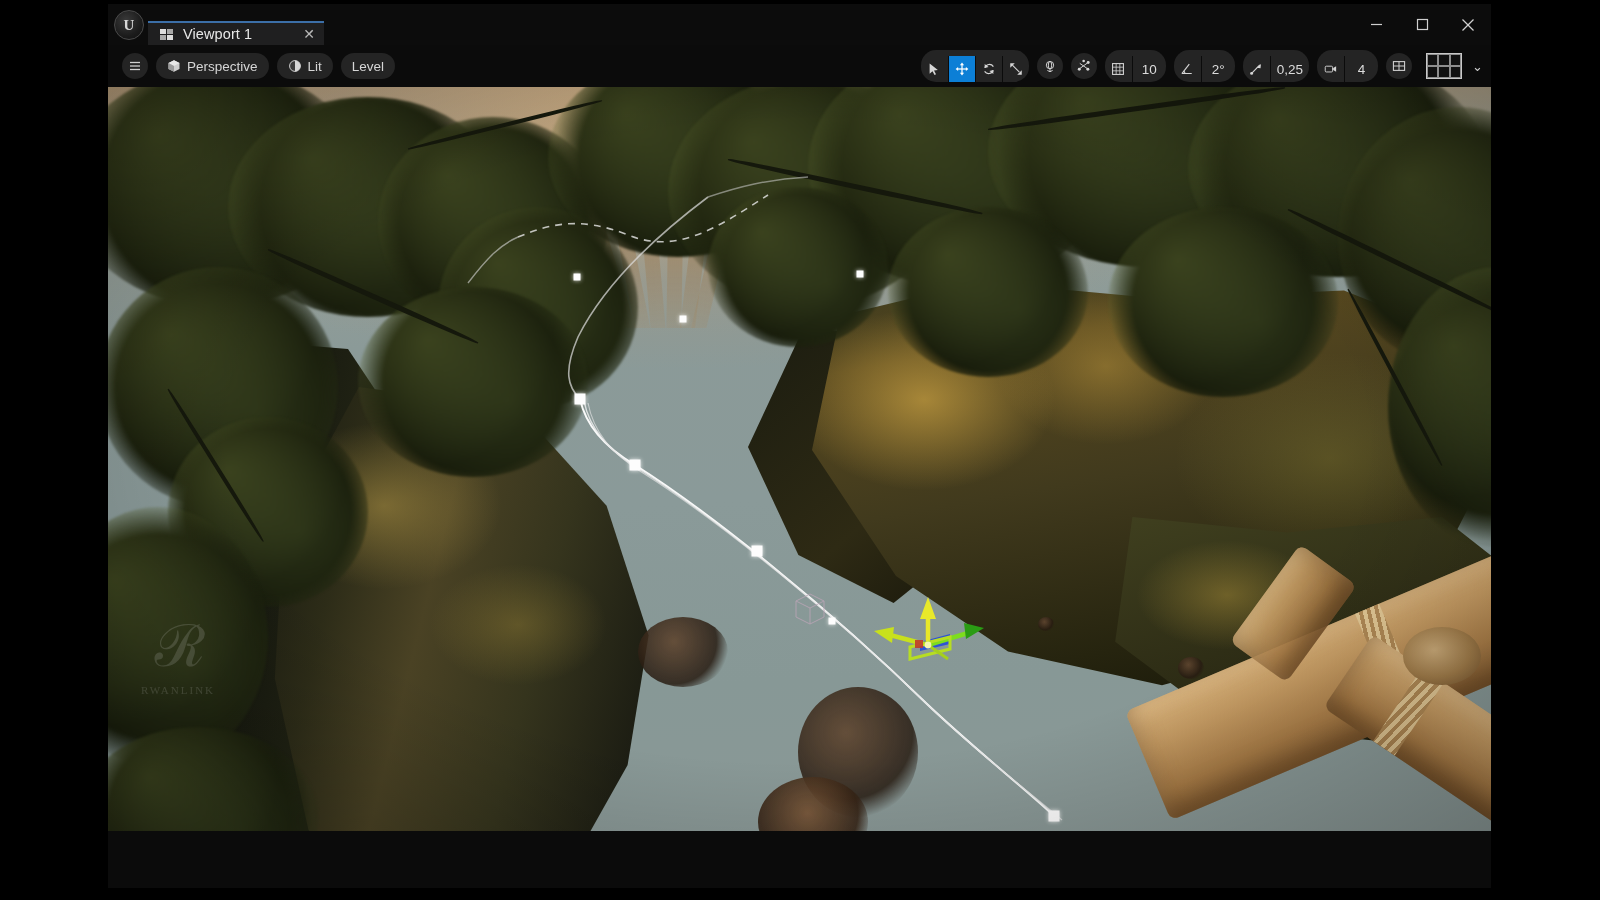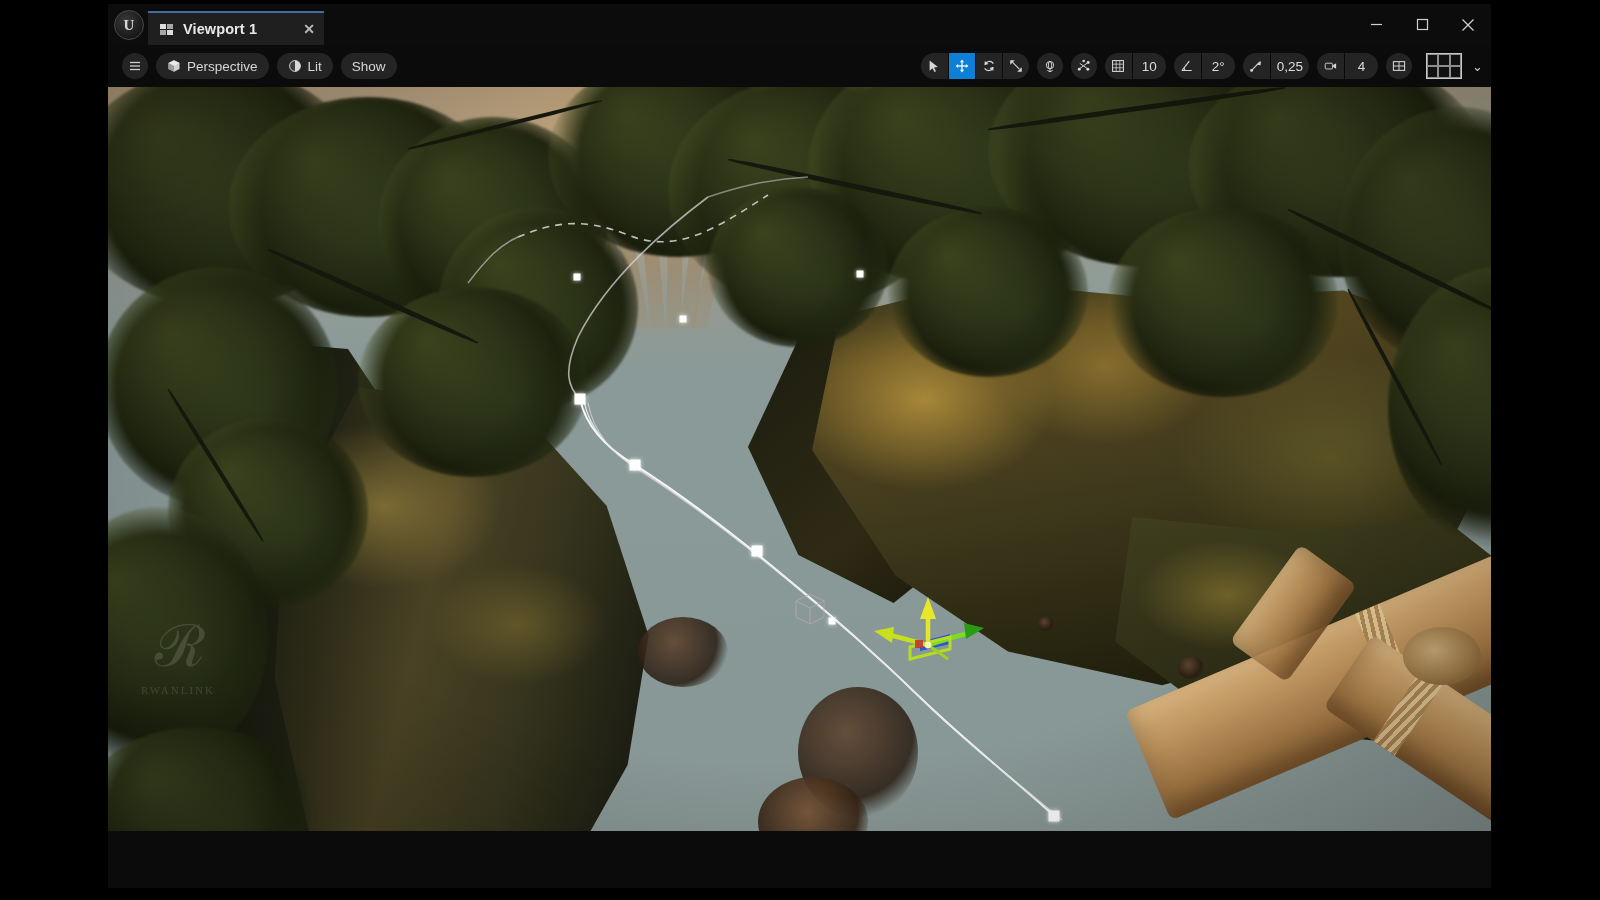--- a/index.html
+++ b/index.html
@@ -33,28 +33,27 @@
     margin: 0 4px 5px 6px;
     border-radius: 50%;
     background: radial-gradient(circle at 40% 35%, #3a3a3a 0%, #1c1c1c 60%, #0f0f0f 100%);
     border: 1.6px solid #4a4a4a;
     display: flex; align-items: center; justify-content: center;
     color: #d8d8d8; font-size: 15px; font-weight: bold;
     font-family: "Liberation Serif", serif;
     flex: none;
   }
   .tab {
-    height: 34px;
+    height: 24px;
     background: #1f1f20;
     border-top: 2px solid #3c6fa8;
     display: flex; align-items: center;
     padding: 0 4px 0 12px;
     gap: 9px;
     min-width: 176px;
-    font-weight: bold;
   }
   .tab-icon {
     width: 14px; height: 11px;
     display: grid;
     grid-template-columns: 6px 6px;
     grid-template-rows: 5px 5px;
     gap: 1px;
   }
   .tab-icon i { background: #cfcfcf; display:block; }
   .tab-icon i:nth-child(1){ background:#dcdcdc; }
@@ -99,21 +98,21 @@
     padding: 13px 11px;
     gap: 6px;
   }
   .pill.round { width: 26px; padding: 0; justify-content: center; border-radius: 50%; }
   .tb-left { display: flex; align-items: center; gap: 8px; }
 
   .grp {
     display: flex; align-items: flex-end;
     background: #242424;
     border-radius: 15px;
-    height: 26px;
+    height: 32px;
     overflow: hidden;
   }
   .grp .cell {
     height: 26px; min-width: 27px;
     display: flex; align-items: center; justify-content: center;
     color: #d4d4d4; font-size: 13px;
     padding: 0 6px;
   }
   .grp .cell.sep { border-left: 1px solid #0b0b0b; }
   .grp .cell.active { background: #0c7fd6; }
@@ -364,21 +363,21 @@
 
       <div class="pill">
         <svg class="icn-sm" viewBox="0 0 16 16">
           <circle cx="8" cy="8" r="6.2" fill="#3d3d3d" stroke="#cfcfcf" stroke-width="1.1"></circle>
           <path d="M8 1.8a6.2 6.2 0 0 1 0 12.4z" fill="#d8d8d8"></path>
         </svg>
         <span>Lit</span>
       </div>
 
       <div class="pill">
-        <span>Show</span>
+        <span>Level</span>
       </div>
     </div>
 
     <div class="tb-right">
 
       <div class="grp">
         <div class="cell">
           <svg class="icn-sm" viewBox="0 0 16 16">
               <path d="M3 1.6 12.4 9.1 8 9.6l2.3 4.4-1.7.9-2.3-4.4L3 13.4z" fill="#d6d6d6"></path>
             </svg>

